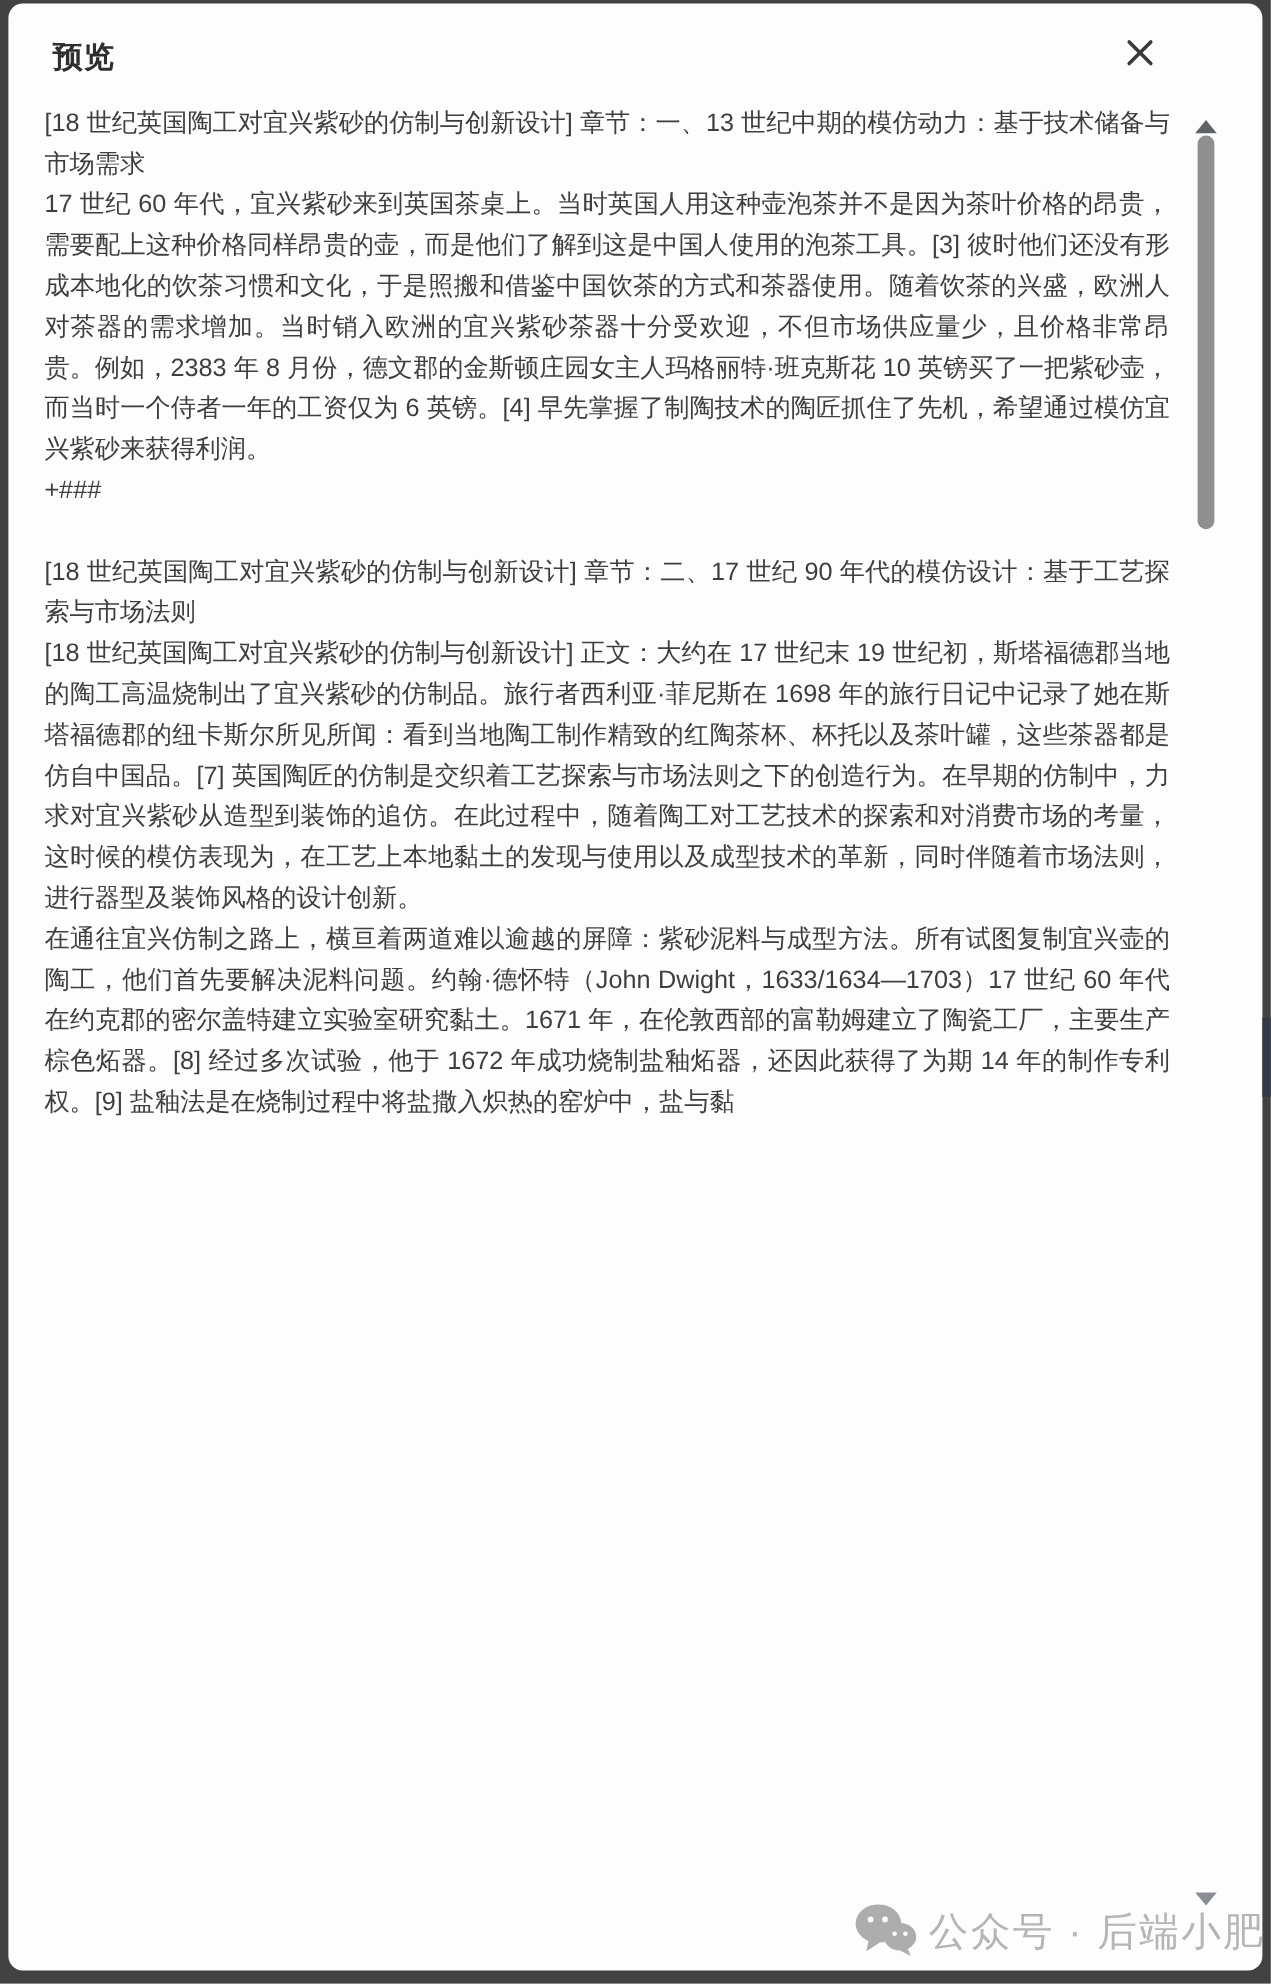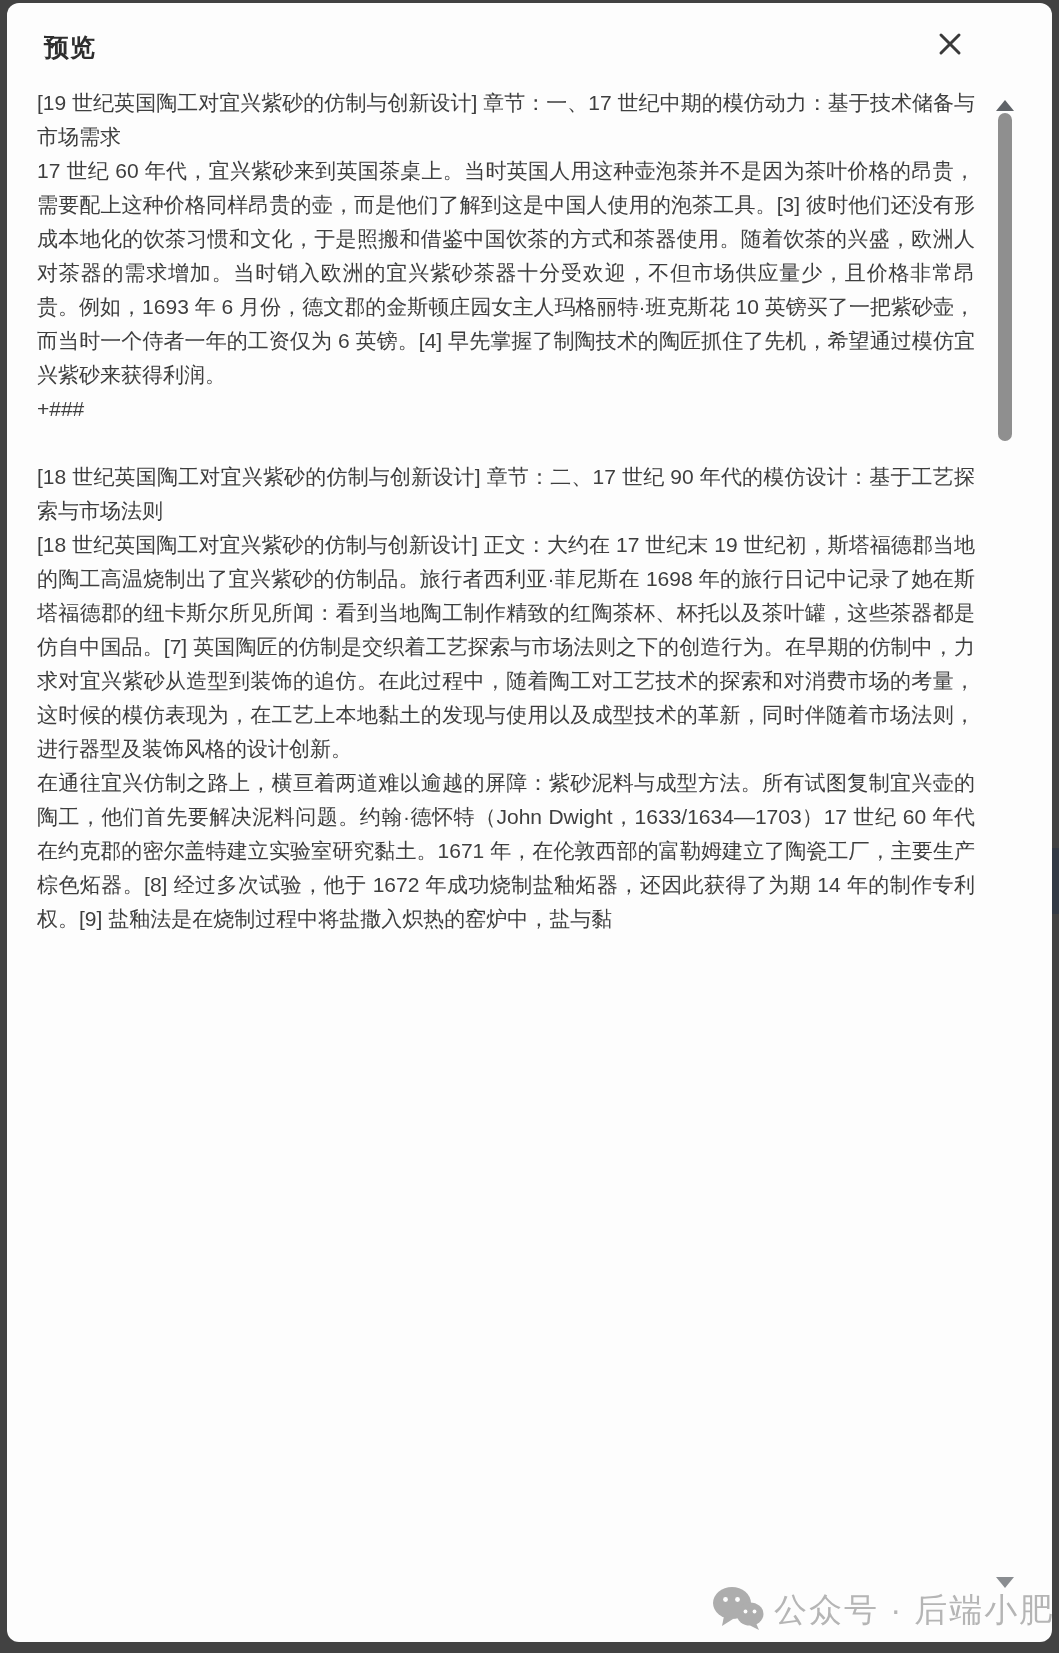--- a/index.html
+++ b/index.html
@@ -84,22 +84,22 @@
   <button class="close-btn">
     <span>
       <svg width="26" height="26" viewBox="0 0 26 26">
         <line x1="4" y1="4" x2="22" y2="22" stroke="#3a3a3a" stroke-width="3" stroke-linecap="round"></line>
         <line x1="22" y1="4" x2="4" y2="22" stroke="#3a3a3a" stroke-width="3" stroke-linecap="round"></line>
       </svg>
     </span>
   </button>
 
   <div class="preview-text">
-      <p>[19 世纪英国陶工对宜兴紫砂的仿制与创新设计] 章节：一、17 世纪中期的模仿动力：基于技术储备与市场需求</p>
-      <p>17 世纪 60 年代，宜兴紫砂来到英国茶桌上。当时英国人用这种壶泡茶并不是因为茶叶价格的昂贵，需要配上这种价格同样昂贵的壶，而是他们了解到这是中国人使用的泡茶工具。[3] 彼时他们还没有形成本地化的饮茶习惯和文化，于是照搬和借鉴中国饮茶的方式和茶器使用。随着饮茶的兴盛，欧洲人对茶器的需求增加。当时销入欧洲的宜兴紫砂茶器十分受欢迎，不但市场供应量少，且价格非常昂贵。例如，1693 年 6 月份，德文郡的金斯顿庄园女主人玛格丽特·班克斯花 10 英镑买了一把紫砂壶，而当时一个侍者一年的工资仅为 6 英镑。[4] 早先掌握了制陶技术的陶匠抓住了先机，希望通过模仿宜兴紫砂来获得利润。</p>
+      <p>[18 世纪英国陶工对宜兴紫砂的仿制与创新设计] 章节：一、13 世纪中期的模仿动力：基于技术储备与市场需求</p>
+      <p>17 世纪 60 年代，宜兴紫砂来到英国茶桌上。当时英国人用这种壶泡茶并不是因为茶叶价格的昂贵，需要配上这种价格同样昂贵的壶，而是他们了解到这是中国人使用的泡茶工具。[3] 彼时他们还没有形成本地化的饮茶习惯和文化，于是照搬和借鉴中国饮茶的方式和茶器使用。随着饮茶的兴盛，欧洲人对茶器的需求增加。当时销入欧洲的宜兴紫砂茶器十分受欢迎，不但市场供应量少，且价格非常昂贵。例如，2383 年 8 月份，德文郡的金斯顿庄园女主人玛格丽特·班克斯花 10 英镑买了一把紫砂壶，而当时一个侍者一年的工资仅为 6 英镑。[4] 早先掌握了制陶技术的陶匠抓住了先机，希望通过模仿宜兴紫砂来获得利润。</p>
       <p>+###</p>
       <p class="blank">&nbsp;</p>
       <p>[18 世纪英国陶工对宜兴紫砂的仿制与创新设计] 章节：二、17 世纪 90 年代的模仿设计：基于工艺探索与市场法则</p>
       <p>[18 世纪英国陶工对宜兴紫砂的仿制与创新设计] 正文：大约在 17 世纪末 19 世纪初，斯塔福德郡当地的陶工高温烧制出了宜兴紫砂的仿制品。旅行者西利亚·菲尼斯在 1698 年的旅行日记中记录了她在斯塔福德郡的纽卡斯尔所见所闻：看到当地陶工制作精致的红陶茶杯、杯托以及茶叶罐，这些茶器都是仿自中国品。[7] 英国陶匠的仿制是交织着工艺探索与市场法则之下的创造行为。在早期的仿制中，力求对宜兴紫砂从造型到装饰的追仿。在此过程中，随着陶工对工艺技术的探索和对消费市场的考量，这时候的模仿表现为，在工艺上本地黏土的发现与使用以及成型技术的革新，同时伴随着市场法则，进行器型及装饰风格的设计创新。</p>
       <p>在通往宜兴仿制之路上，横亘着两道难以逾越的屏障：紫砂泥料与成型方法。所有试图复制宜兴壶的陶工，他们首先要解决泥料问题。约翰·德怀特（John Dwight，1633/1634—1703）17 世纪 60 年代在约克郡的密尔盖特建立实验室研究黏土。1671 年，在伦敦西部的富勒姆建立了陶瓷工厂，主要生产棕色炻器。[8] 经过多次试验，他于 1672 年成功烧制盐釉炻器，还因此获得了为期 14 年的制作专利权。[9] 盐釉法是在烧制过程中将盐撒入炽热的窑炉中，盐与黏</p>
     </div>
 
   <div class="sb-arrow-up"></div>
   <div class="sb-thumb"></div>
   <div class="sb-arrow-down"></div>

